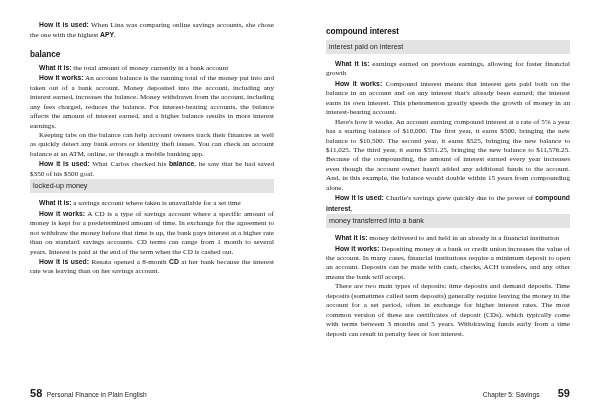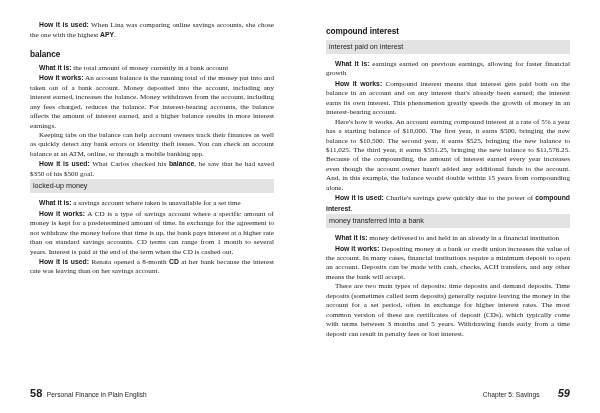--- a/index.html
+++ b/index.html
@@ -103,21 +103,20 @@
   }
   .folio {
     font-weight: bold;
     font-size: 11px;
   }
   .footer.left .folio {
     margin-right: 4.5px;
   }
   .footer.right .folio {
     margin-left: 18px;
-    font-style: italic;
   }
   .running-head {
     font-size: 6.6px;
   }
 </style>
 </head>
 <body>
 
 <div class="spread">
 

